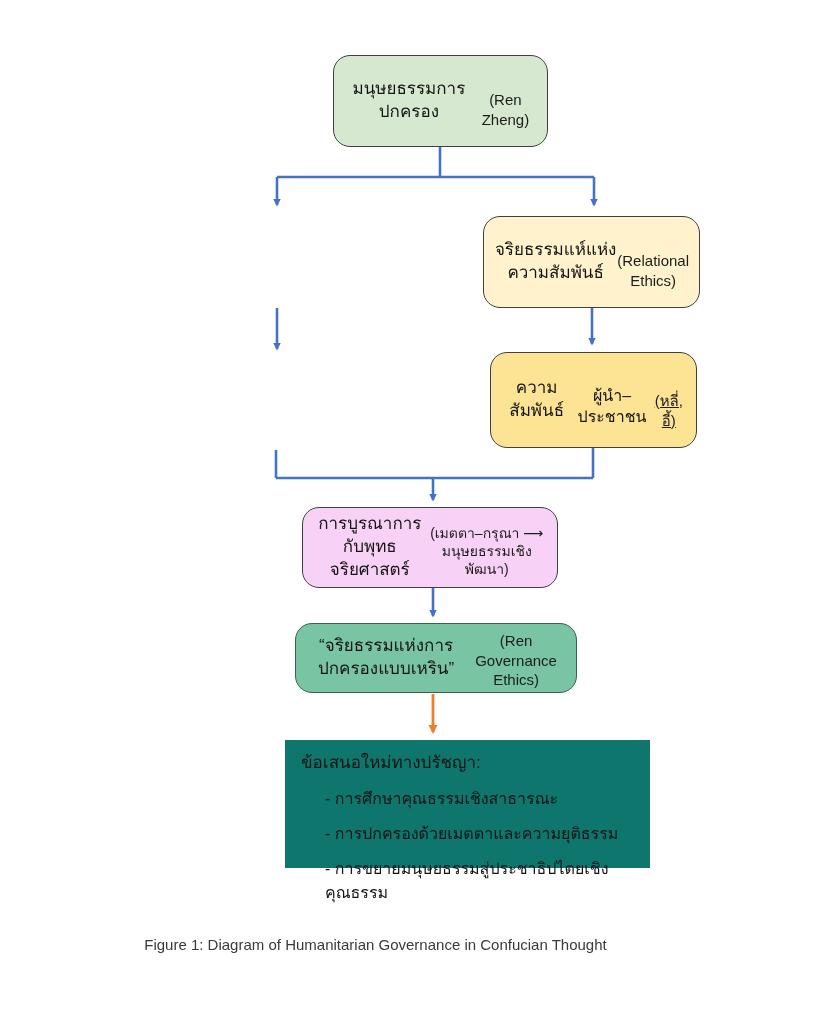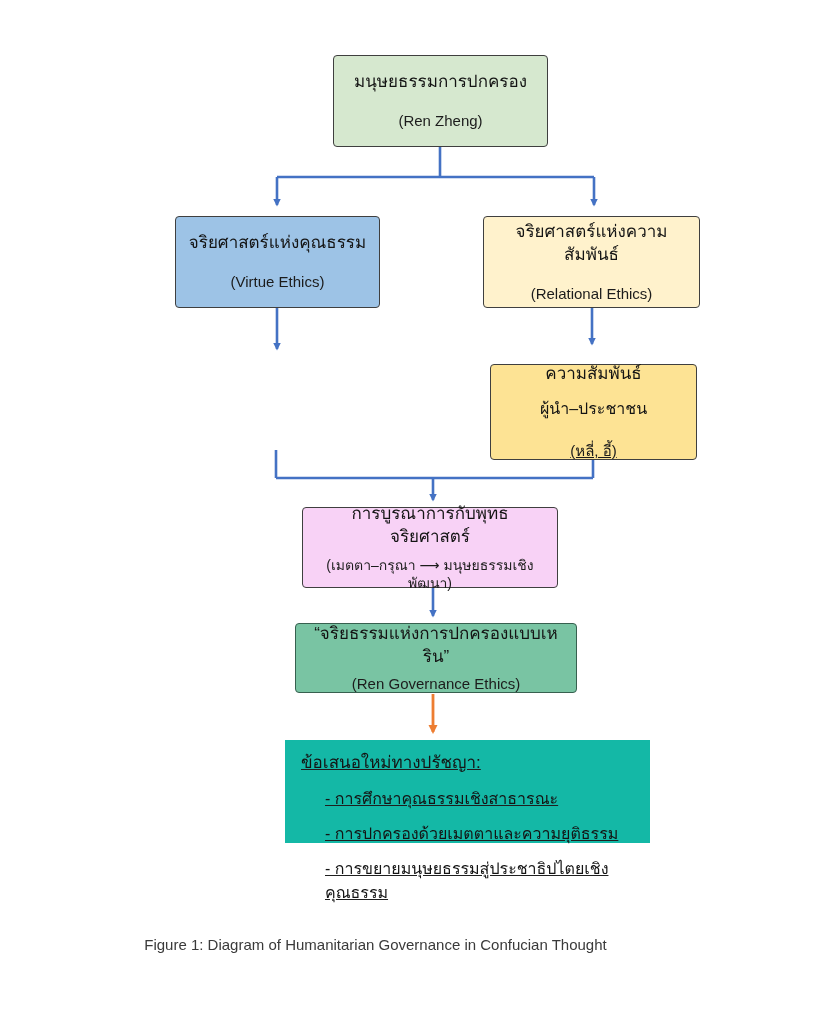--- a/index.html
+++ b/index.html
@@ -19,23 +19,23 @@
   svg.connectors {
     position: absolute;
     left: 0; top: 0;
     width: 829px; height: 1032px;
     pointer-events: none;
   }
   .node {
     position: absolute;
     box-sizing: border-box;
     border: 1.6px solid #3f3f3f;
-    border-radius: 4px;
+    border-radius: 17px;
     display: flex;
-    flex-direction: column;
+    flex-direction: row;
     align-items: center;
     justify-content: center;
     text-align: center;
     padding: 6px 10px;
   }
   .node .title {
     font-size: 17px;
     line-height: 1.35;
     color: #141414;
   }
@@ -56,34 +56,33 @@
     line-height: 1.3;
     margin-top: 21px;
     color: #1c1c1c;
     text-decoration: underline;
   }
 
   #node-ren-zheng            { left: 333px; top: 55px;  width: 215px; height: 92px; background: #d6e8cf; }
   #node-virtue-ethics        { left: 175px; top: 216px; width: 205px; height: 92px; background: #9dc3e6; }
   #node-relational-ethics    { left: 483px; top: 216px; width: 217px; height: 92px; background: #fff2cc; }
   #node-inner-virtue         { left: 173px; top: 357px; width: 205px; height: 93px; background: #dbe7f4; }
-  #node-leader-people        { left: 490px; top: 364px; width: 207px; height: 96px; background: #fde394; }
+  #node-leader-people        { left: 490px; top: 352px; width: 207px; height: 96px; background: #fde394; }
   #node-buddhist-integration { left: 302px; top: 507px; width: 256px; height: 81px; background: #f8d2f6; }
   #node-buddhist-integration .subtitle { font-size: 14px; margin-top: 7px; }
   #node-ren-governance       { left: 295px; top: 623px; width: 282px; height: 70px; background: #79c4a3; border-color: #37604f; }
   #node-ren-governance .subtitle { margin-top: 5px; }
 
   #proposal-box {
     position: absolute;
     left: 285px; top: 740px;
-    width: 365px; height: 103px;
-    background: #14b8a6;
+    width: 365px; height: 128px;
+    background: #0f766e;
     box-sizing: border-box;
     padding: 8px 14px 8px 16px;
-    text-decoration: underline;
   }
   #proposal-box .heading {
     font-size: 17px;
     color: #141414;
     margin-bottom: 6px;
   }
   #proposal-box .bullet {
     font-size: 16px;
     color: #141414;
     padding-left: 24px;
@@ -132,27 +131,23 @@
     <path d="M433,588 L433,616" stroke="#4472c4" stroke-width="2.6" fill="none" marker-end="url(#arrow-blue)"></path>
 
     <path d="M433,694 L433,732" stroke="#ed7d31" stroke-width="2.8" fill="none" marker-end="url(#arrow-orange)"></path>
   </svg>
 
   <div class="node" id="node-ren-zheng">
     <div class="title">มนุษยธรรมการปกครอง</div>
     <div class="subtitle">(Ren Zheng)</div>
   </div>
 
-  <div class="node" id="node-virtue-ethics">
-    <div class="title">จริยศาสตร์แห่งคุณธรรม</div>
-    <div class="subtitle">(Virtue Ethics)</div>
-  </div>
 
   <div class="node" id="node-relational-ethics">
-    <div class="title">จริยศาสตร์แห่งความสัมพันธ์</div>
+    <div class="title">จริยธรรมแห์แห่งความสัมพันธ์</div>
     <div class="subtitle">(Relational Ethics)</div>
   </div>
 
 
   <div class="node" id="node-leader-people">
     <div class="title">ความสัมพันธ์</div>
     <div class="line2">ผู้นำ–ประชาชน</div>
     <div class="line3">(หลี่, อี้)</div>
   </div>
 

